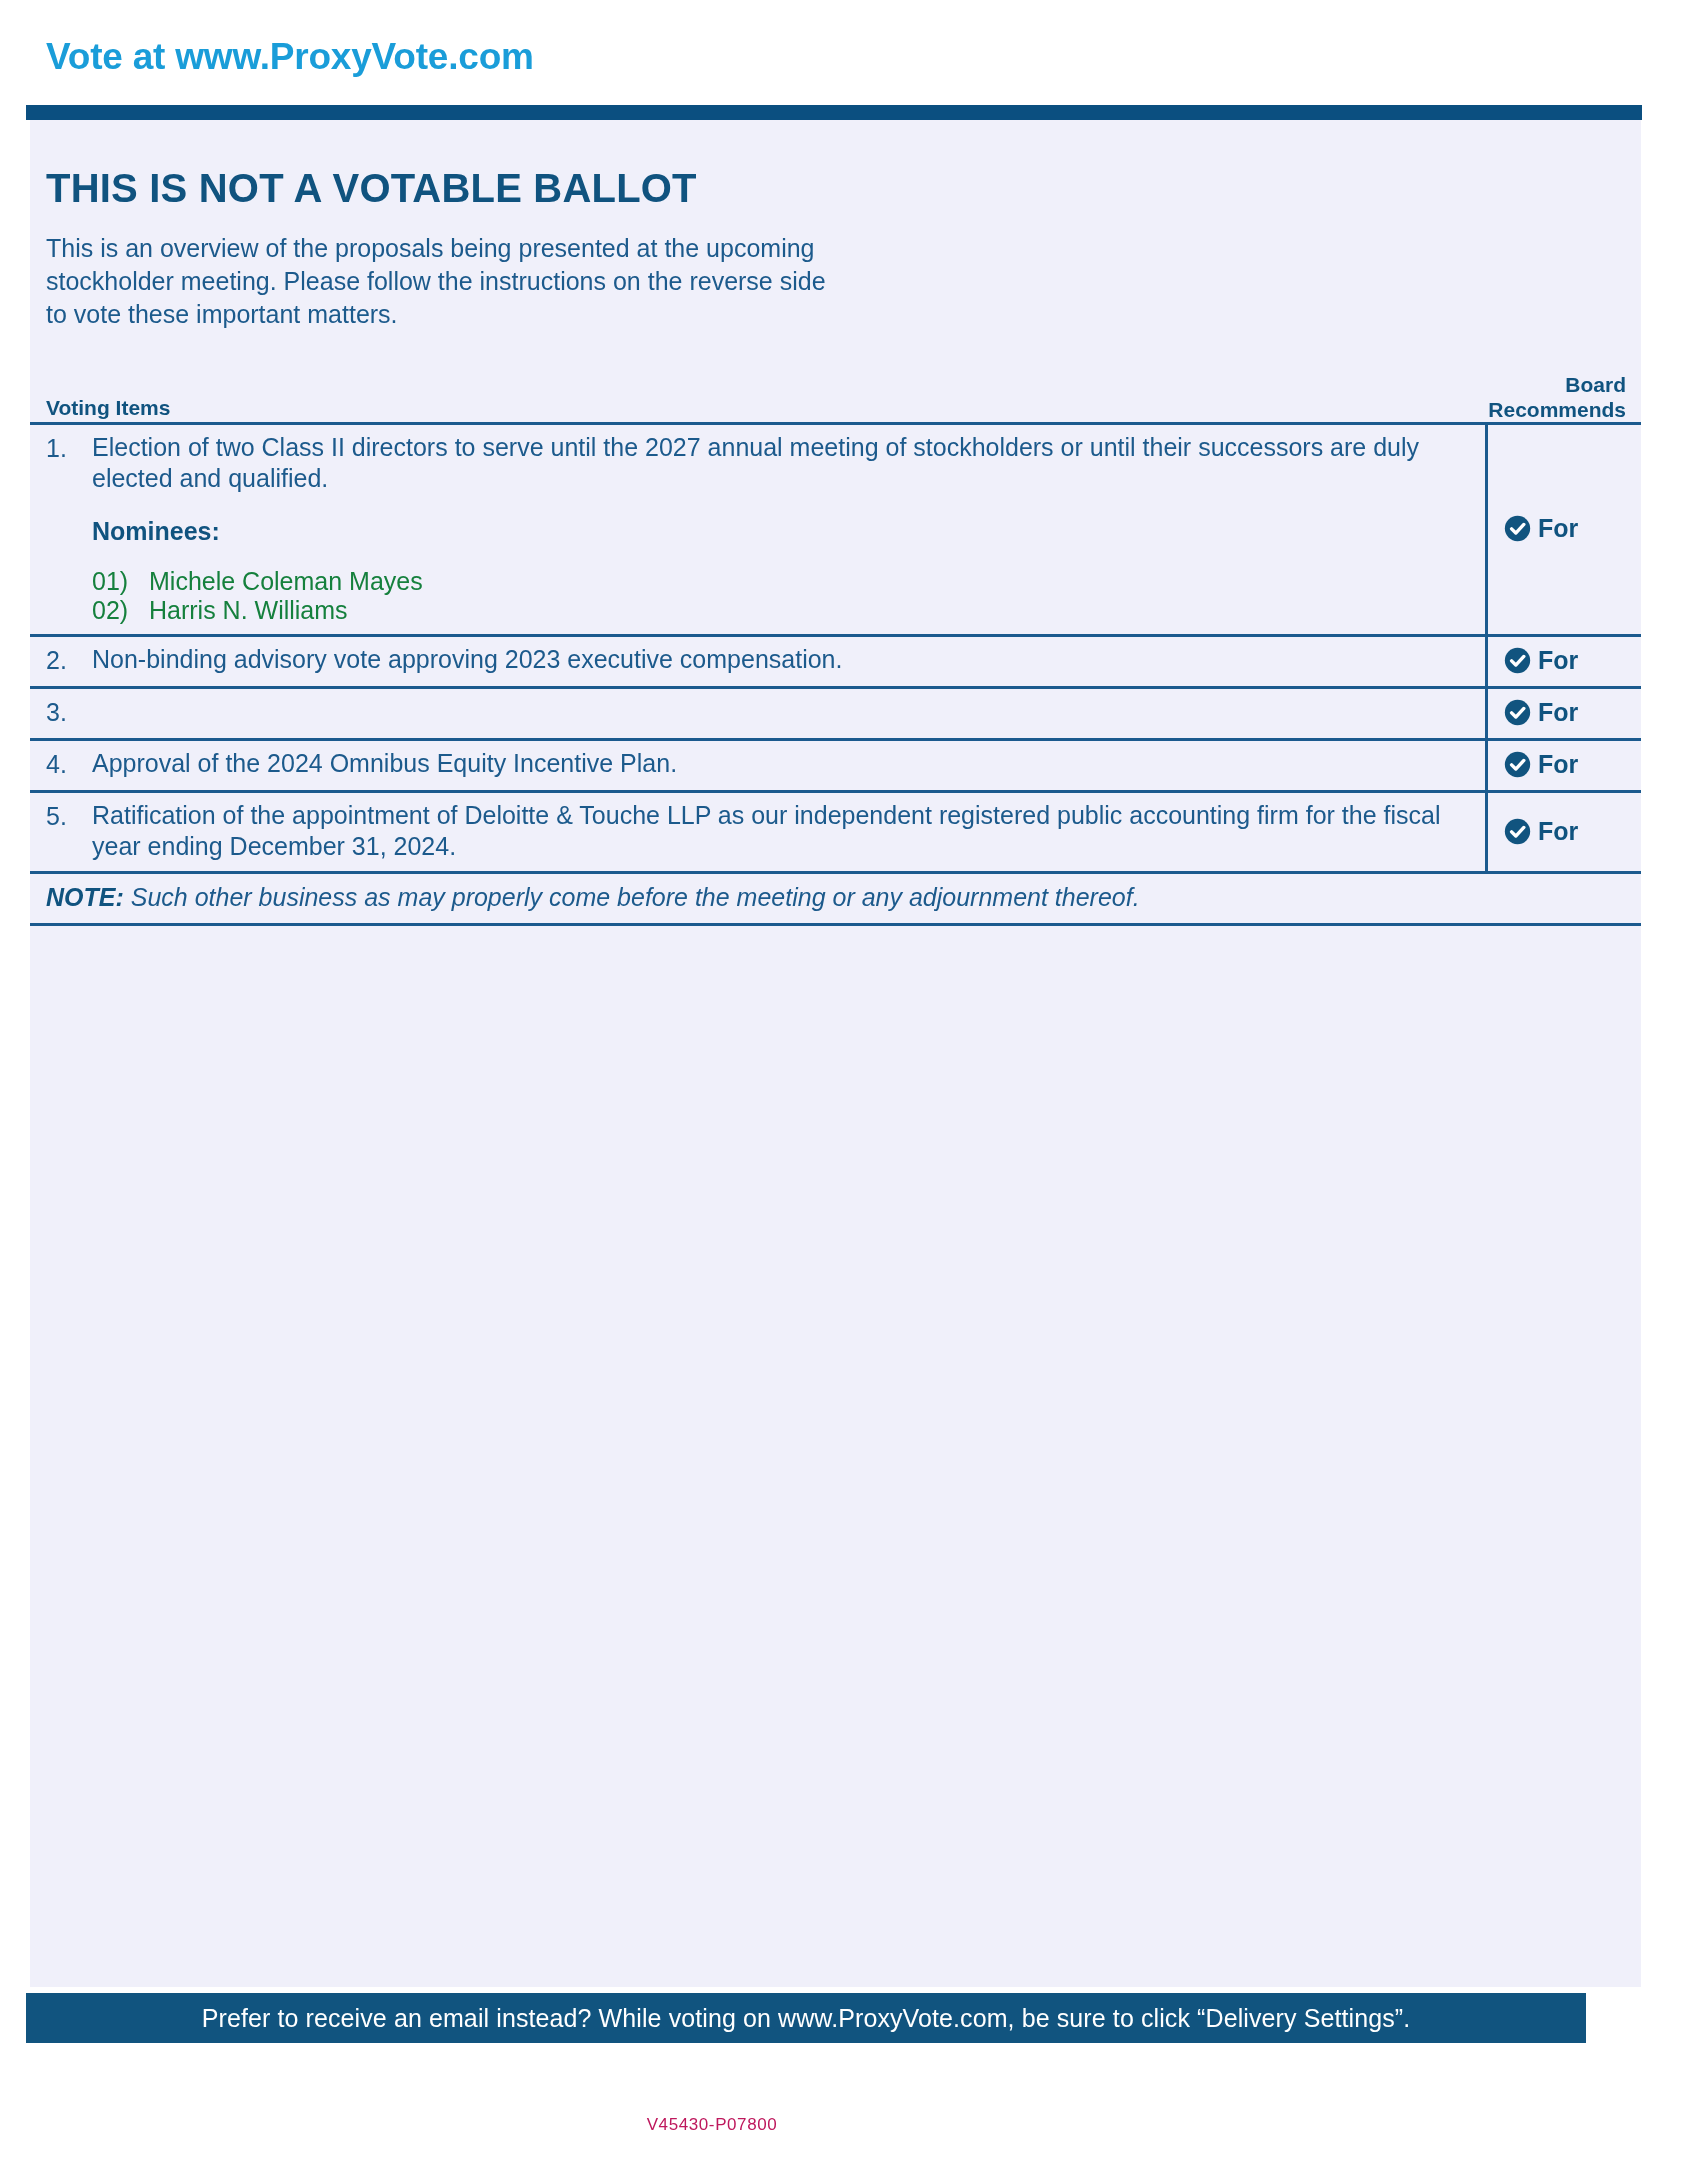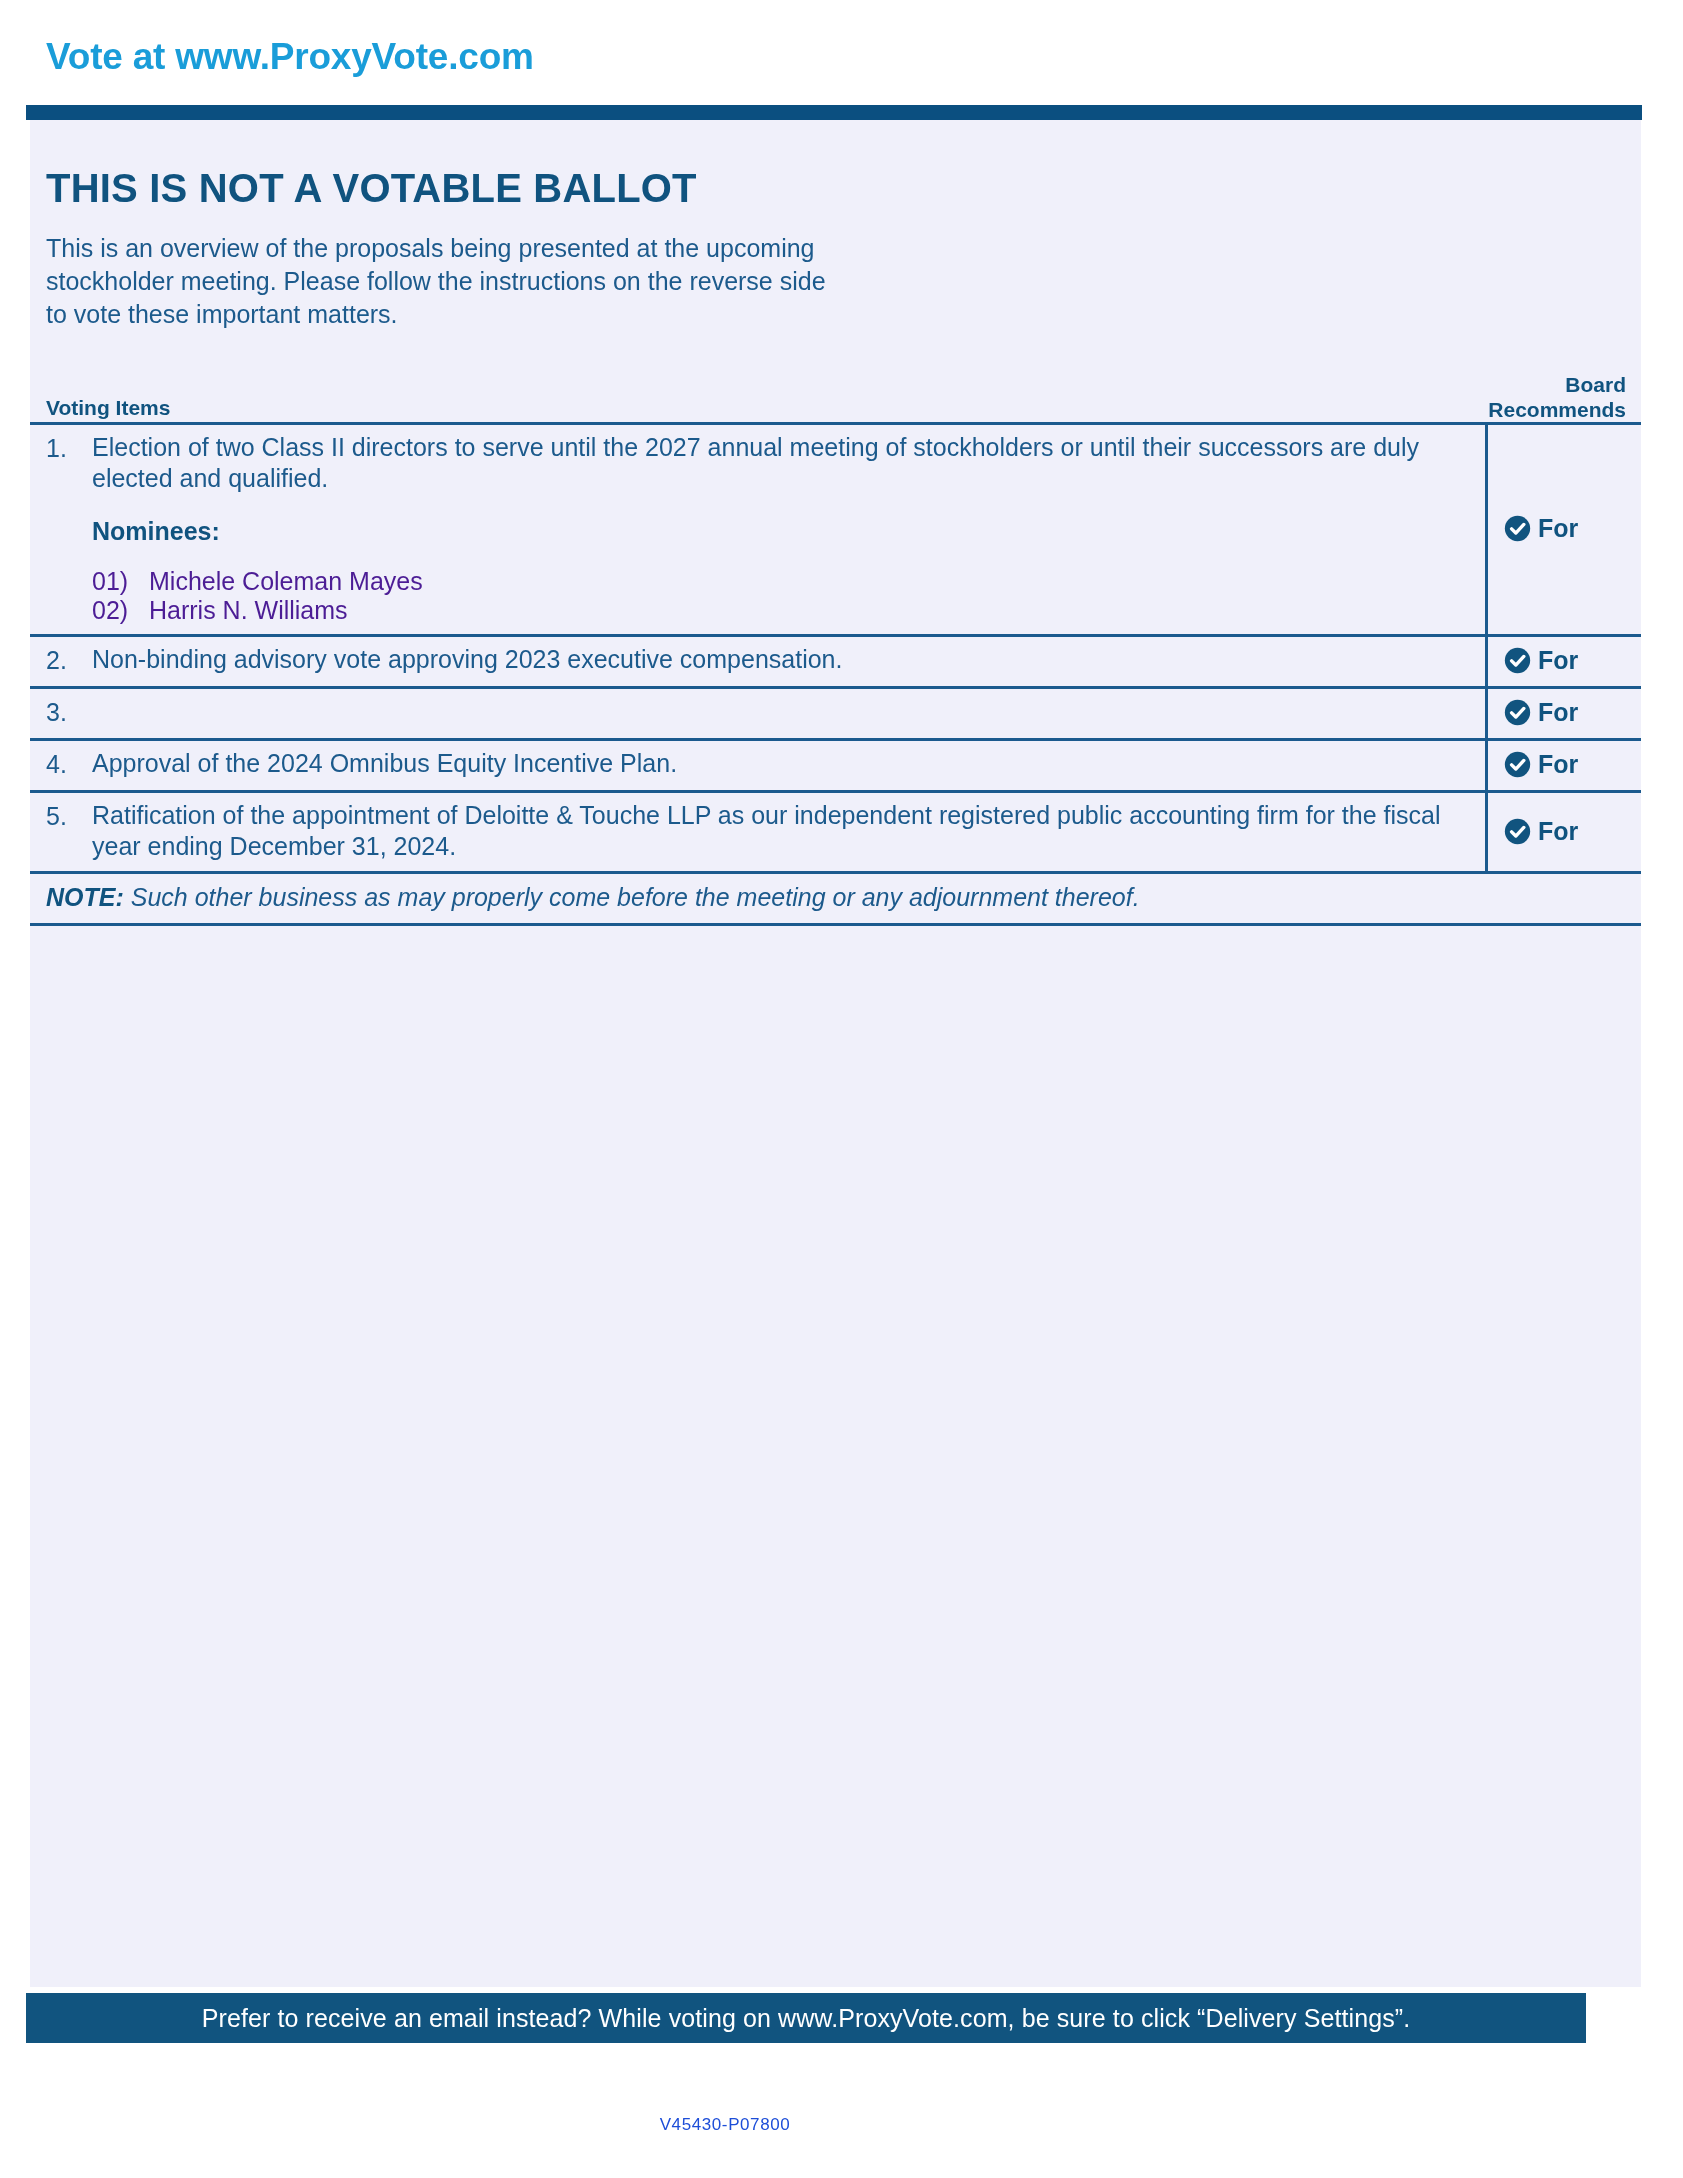--- a/index.html
+++ b/index.html
@@ -151,21 +151,21 @@
     color: #10537f;
     margin-top: 22px;
   }
 
   .nominee-list {
     margin-top: 20px;
   }
   .nominee {
     font-size: 25px;
     line-height: 29px;
-    color: #4c1d95;
+    color: #15803d;
     display: flex;
   }
   .nominee .n-num {
     width: 57px;
     flex: 0 0 57px;
   }
 
   
   .rec {
     display: flex;
@@ -211,26 +211,26 @@
     color: #ffffff;
     font-size: 25px;
     display: flex;
     align-items: center;
     justify-content: center;
     letter-spacing: 0.1px;
   }
 
   .control-number {
     position: absolute;
-    left: 13px;
+    left: 0;
     top: 2115px;
     width: 1424px;
     text-align: center;
     font-size: 17px;
-    color: #1d4ed8;
+    color: #be185d;
     font-family: "Liberation Sans", sans-serif;
     letter-spacing: 0.6px;
   }
 </style>
 </head>
 <body>
 
 <div class="top-heading">Vote at www.ProxyVote.com</div>
 
 <div class="top-rule"></div>

